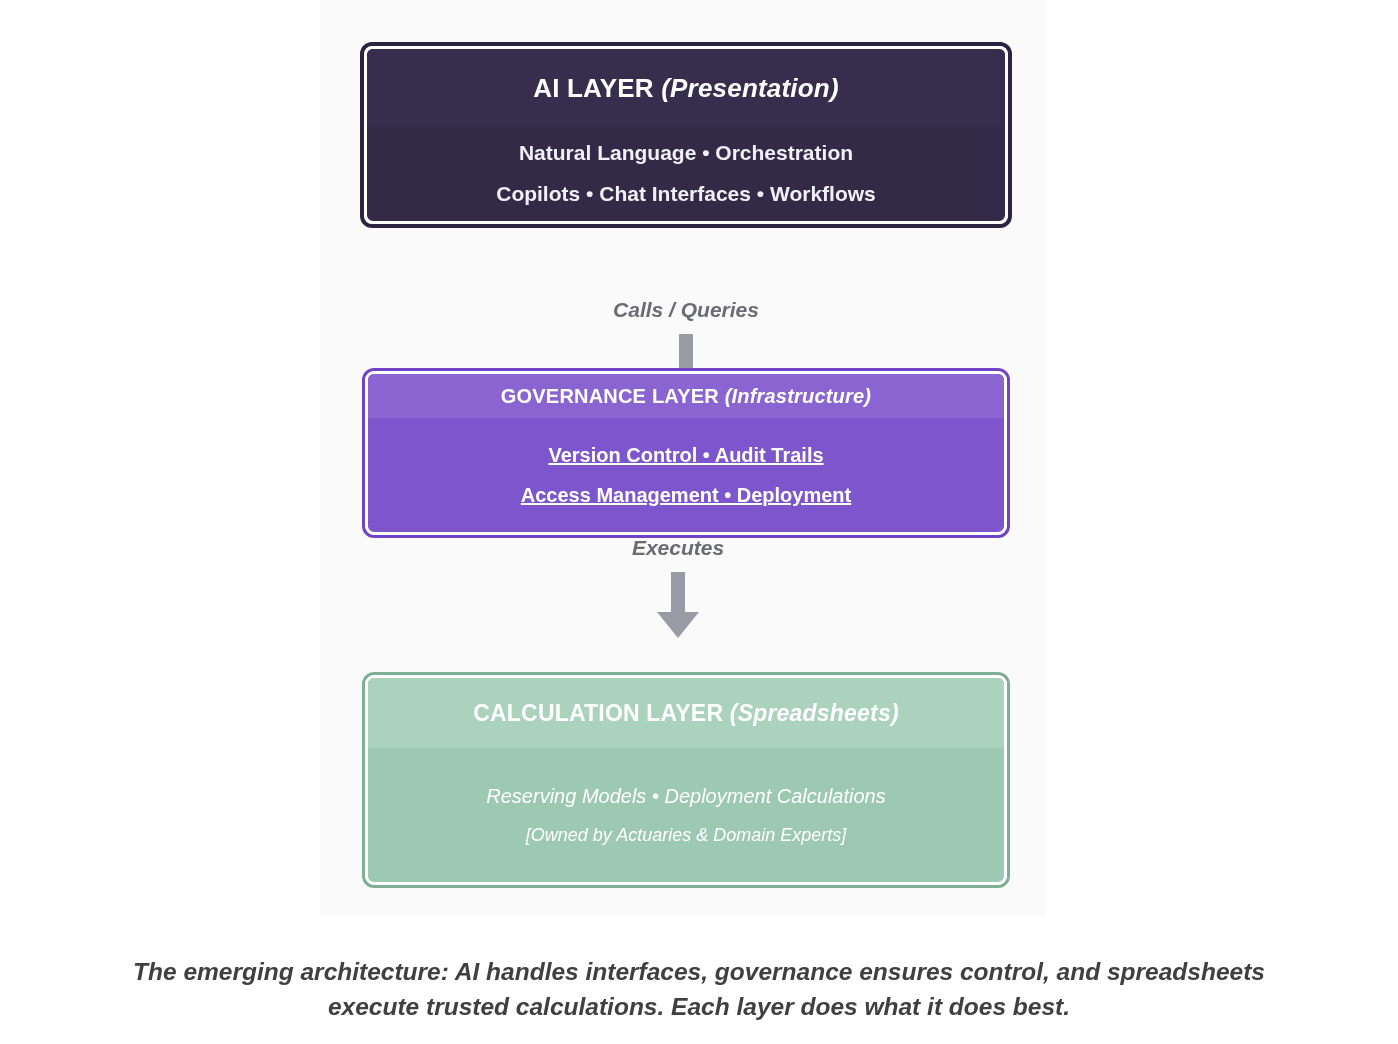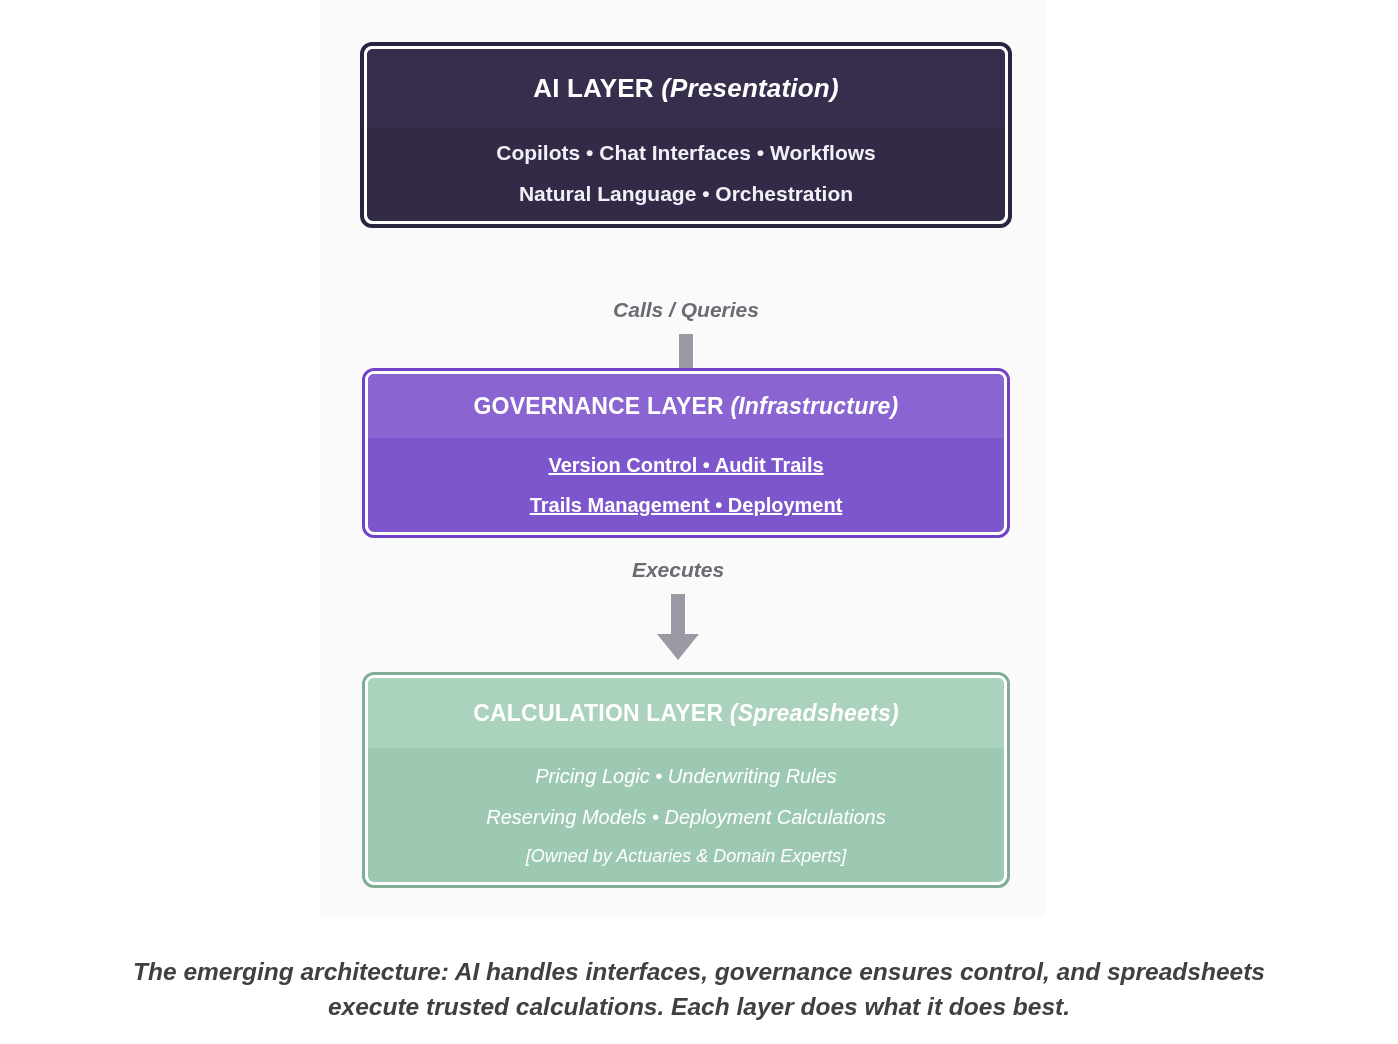--- a/index.html
+++ b/index.html
@@ -105,24 +105,24 @@
     left: 362px;
     top: 368px;
     width: 648px;
     height: 170px;
     border-width: 3px;
     border-color: #6f42c7;
     background: #ffffff;
   }
   #governance-layer .layer-inner { background: #7d55cc; }
   #governance-layer .layer-head {
-    height: 64px;
+    height: 44px;
     background: #8a65d1;
     color: #ffffff;
-    font-size: 23px;
+    font-size: 20px;
   }
   #governance-layer .layer-body { color: #ffffff; text-decoration: underline; }
   #governance-layer .layer-line {
     font-size: 20px;
     font-weight: bold;
     line-height: 2.0;
   }
 
   
   #calculation-layer {
@@ -164,21 +164,21 @@
     font-weight: bold;
     font-style: italic;
     color: #6b6b73;
     white-space: nowrap;
   }
   .arrow-glyph {
     margin-top: 12px;
     display: block;
   }
   #connector-calls { left: 556px; top: 254px; margin-top: 44px; }
-  #connector-executes { left: 548px; top: 558px; }
+  #connector-executes { left: 548px; top: 536px; }
 
   
   #caption {
     position: absolute;
     left: 99px;
     top: 955px;
     width: 1200px;
     text-align: center;
     font-size: 24.5px;
     font-style: italic;
@@ -196,22 +196,22 @@
 
   <div class="layer-box" id="ai-layer">
     <div class="layer-inner">
       <div class="layer-head">
         <span class="layer-title">
           <span>AI LAYER</span>
           <span class="subtitle">(Presentation)</span>
         </span>
       </div>
       <div class="layer-body">
+        <div class="layer-line">Natural Language • Orchestration</div>
         <div class="layer-line">Copilots • Chat Interfaces • Workflows</div>
-        <div class="layer-line">Natural Language • Orchestration</div>
       </div>
     </div>
   </div>
 
   <div class="connector" id="connector-calls">
     <div class="connector-label">Calls / Queries</div>
     <svg class="arrow-glyph" width="46" height="68" viewBox="0 0 46 68" aria-hidden="true">
       <path d="M16 0 H30 V40 H44 L23 66 L2 40 H16 Z" fill="#9a9aa4"></path>
     </svg>
   </div>
@@ -219,42 +219,41 @@
   <div class="layer-box" id="governance-layer">
     <div class="layer-inner">
       <div class="layer-head">
         <span class="layer-title">
           <span>GOVERNANCE LAYER</span>
           <span class="subtitle">(Infrastructure)</span>
         </span>
       </div>
       <div class="layer-body">
         <div class="layer-line">Version Control • Audit Trails</div>
-        <div class="layer-line">Trails Management • Deployment</div>
+        <div class="layer-line">Access Management • Deployment</div>
       </div>
     </div>
   </div>
 
   <div class="connector" id="connector-executes">
     <div class="connector-label">Executes</div>
     <svg class="arrow-glyph" width="46" height="68" viewBox="0 0 46 68" aria-hidden="true">
       <path d="M16 0 H30 V40 H44 L23 66 L2 40 H16 Z" fill="#9a9aa4"></path>
     </svg>
   </div>
 
   <div class="layer-box" id="calculation-layer">
     <div class="layer-inner">
       <div class="layer-head">
         <span class="layer-title">
           <span>CALCULATION LAYER</span>
           <span class="subtitle">(Spreadsheets)</span>
         </span>
       </div>
       <div class="layer-body">
-        <div class="layer-line">Pricing Logic • Underwriting Rules</div>
         <div class="layer-line">Reserving Models • Deployment Calculations</div>
         <div class="layer-line owner">[Owned by Actuaries &amp; Domain Experts]</div>
       </div>
     </div>
   </div>
 
   <div id="caption">The emerging architecture: AI handles interfaces, governance ensures control, and spreadsheets execute trusted calculations. Each layer does what it does best.</div>
 
 </div>
 

